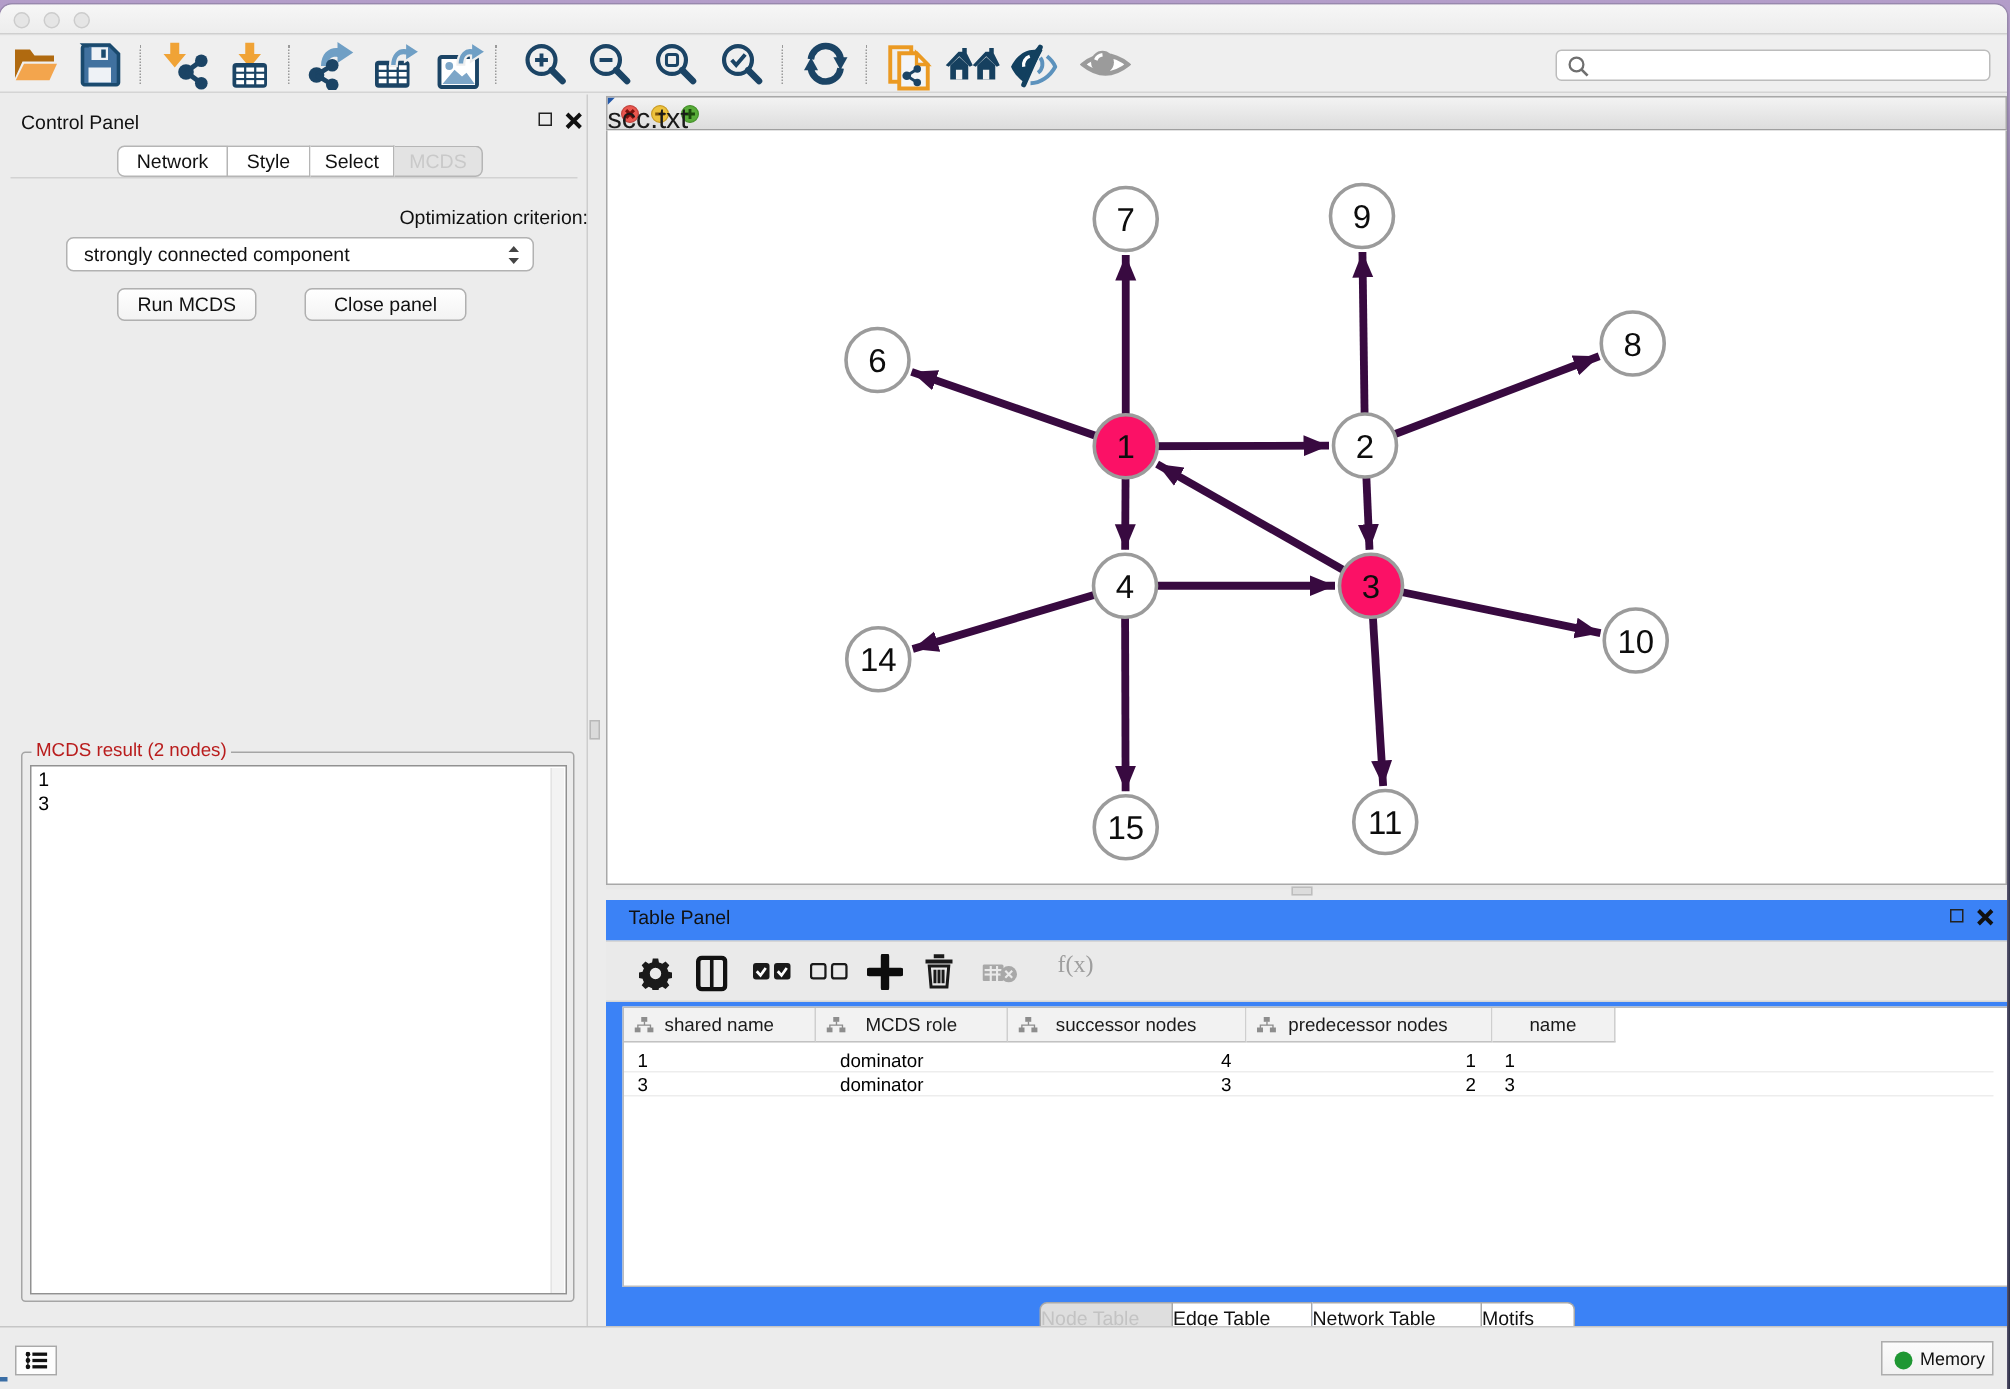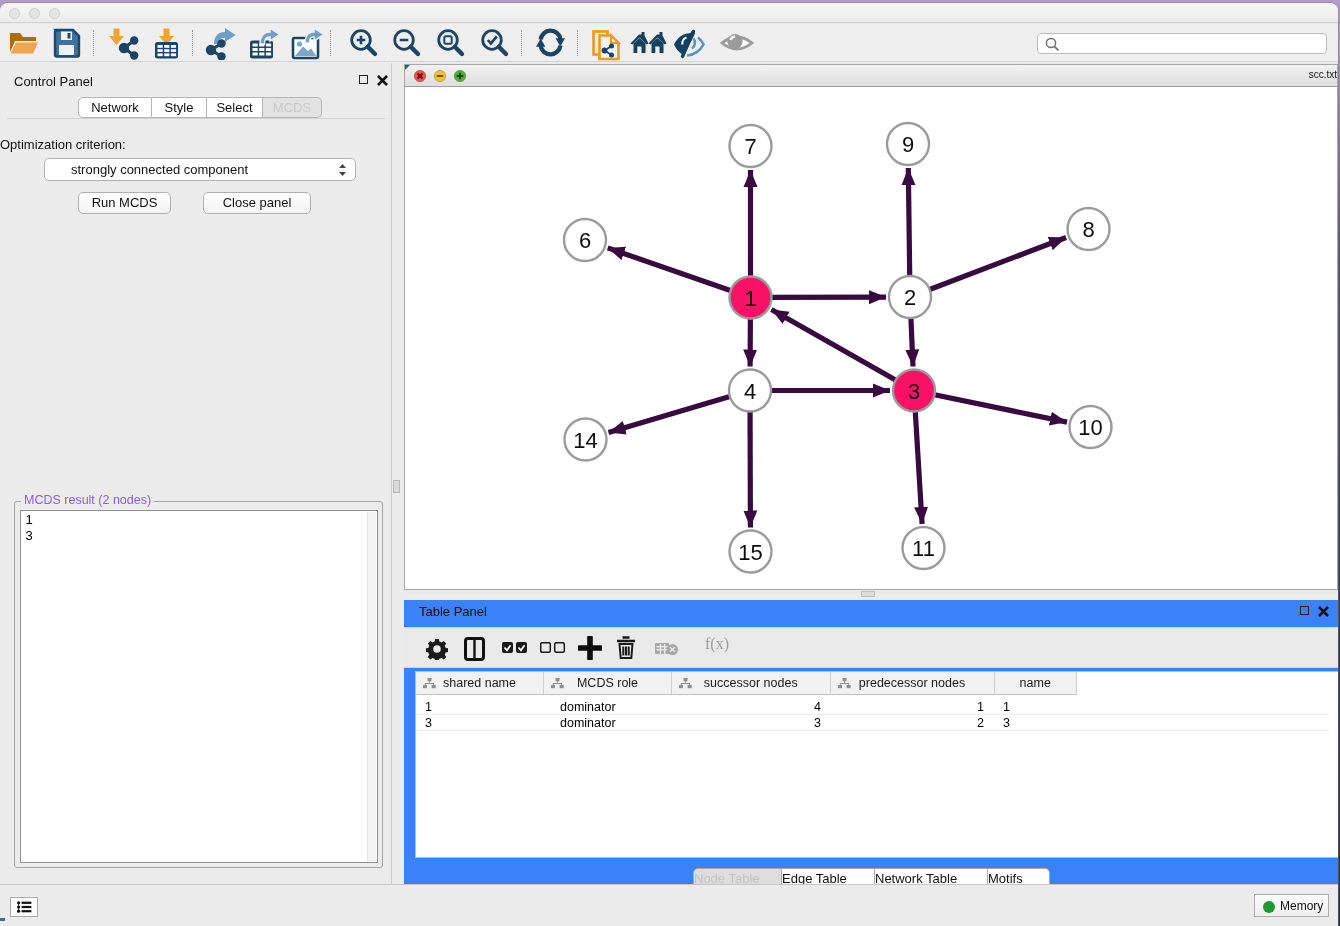--- a/index.html
+++ b/index.html
@@ -195,31 +195,31 @@
     <svg class="abs" style="left:376px;top:10.5px" width="13" height="13">
         <path d="M2,2 L11,11 M11,2 L2,11" stroke="#111" stroke-width="2.6"></path>
       </svg>
     <div class="tabrow" style="position:absolute;left:0;top:34px;width:392px;height:21px">
       <div class="tab" style="left:78px;width:74px;border-left:1px solid #b5b5b5;border-radius:5px 0 0 5px">Network</div>
       <div class="tab" style="left:152px;width:55px">Style</div>
       <div class="tab" style="left:207px;width:56px">Select</div>
       <div class="tab" style="left:263px;width:59px;border-radius:0 5px 5px 0;background:#e3e3e3;color:#c9c9c9">MCDS</div>
     </div>
     <div style="position:absolute;left:7px;top:55px;width:378px;height:1px;background:#d2d2d2"></div>
-    <div style="position:absolute;left:0;top:74px;width:392px;text-align:left;font-size:13px;color:#111">Optimization criterion:</div>
+    <div style="position:absolute;left:0;top:74px;width:392px;text-align:right;font-size:13px;color:#111">Optimization criterion:</div>
     <div style="position:absolute;left:44px;top:95px;width:312px;height:23px;background:#fff;border:1px solid #b2b2b2;border-radius:5px;font-size:13px;color:#111;line-height:21px">
-      <span style="margin-left:26px">strongly connected component</span>
+      <span style="margin-left:11px">strongly connected component</span>
       <svg class="abs" style="right:8px;top:4px" width="9" height="14">
           <path d="M1,5 L4.5,1 L8,5 Z M1,9 L4.5,13 L8,9 Z" fill="#444"></path>
         </svg>
     </div>
     <div class="btn" style="left:78px;top:129px;width:93px;height:22px;line-height:20px">Run MCDS</div>
     <div class="btn" style="left:203px;top:129px;width:108px;height:22px;line-height:20px">Close panel</div>
     <div style="position:absolute;left:14px;top:438px;width:369px;height:367px;border:1px solid #a5a5a5;border-radius:3px"></div>
-    <div style="position:absolute;left:21px;top:430px;font-size:12.5px;color:#8b5cf6;background:#ececec;padding:0 3px">MCDS result (2 nodes)</div>
+    <div style="position:absolute;left:21px;top:430px;font-size:12.5px;color:#b91c1c;background:#ececec;padding:0 3px">MCDS result (2 nodes)</div>
     <div style="position:absolute;left:19.5px;top:447px;width:358px;height:353px;background:#fff;border:1px solid #919191">
       <div style="position:absolute;left:5px;top:0.5px;font-size:13px;color:#000;line-height:16px">1<br>3</div>
       <div style="position:absolute;right:1px;top:1px;width:9px;height:350px;background:#f3f3f3;border-left:1px solid #e4e4e4"></div>
     </div>
   </div>
   <div id="npanel">
     <div id="ntitle">
       <svg class="abs" style="left:9px;top:4.5px" width="12" height="12">
           <circle cx="6" cy="6" r="5.6" fill="#ea564e"></circle>
           <circle cx="6" cy="6" r="5.6" fill="none" stroke="#c24640" stroke-width="0.8"></circle>
@@ -228,21 +228,21 @@
       <svg class="abs" style="left:29px;top:4.5px" width="12" height="12">
           <circle cx="6" cy="6" r="5.6" fill="#edc23c"></circle>
           <circle cx="6" cy="6" r="5.6" fill="none" stroke="#c99b27" stroke-width="0.8"></circle>
           <path d="M2.8,6 H9.2" stroke="#7d5208" stroke-width="2.1"></path>
         </svg>
       <svg class="abs" style="left:49px;top:4.5px" width="12" height="12">
           <circle cx="6" cy="6" r="5.6" fill="#58ac39"></circle>
           <circle cx="6" cy="6" r="5.6" fill="none" stroke="#46912c" stroke-width="0.8"></circle>
           <path d="M6,2.7 V9.3 M2.7,6 H9.3" stroke="#1c4a0d" stroke-width="1.9"></path>
         </svg>
-      <div style="position:absolute;left:0;top:4px;width:100%;text-align:right;font-size:10px;color:#1a1a1a">scc.txt</div>
+      <div style="position:absolute;left:0;top:4px;width:100%;text-align:left;font-size:19px;color:#1a1a1a">scc.txt</div>
       <svg class="abs" style="left:0;top:0" width="5" height="5">
           <path d="M0,0 L5,0 L0,5 Z" fill="#2458a8"></path>
         </svg>
     </div>
     <div id="canvas">
       <svg width="932" height="503" viewBox="405 87 932 503">
         <defs>
           <marker id="arr" markerUnits="userSpaceOnUse" markerWidth="18" markerHeight="15" refX="17" refY="7.5" orient="auto">
             <path d="M0,0.5 L17,7.5 L0,14.5 Z" fill="#380a40"></path>
           </marker>

